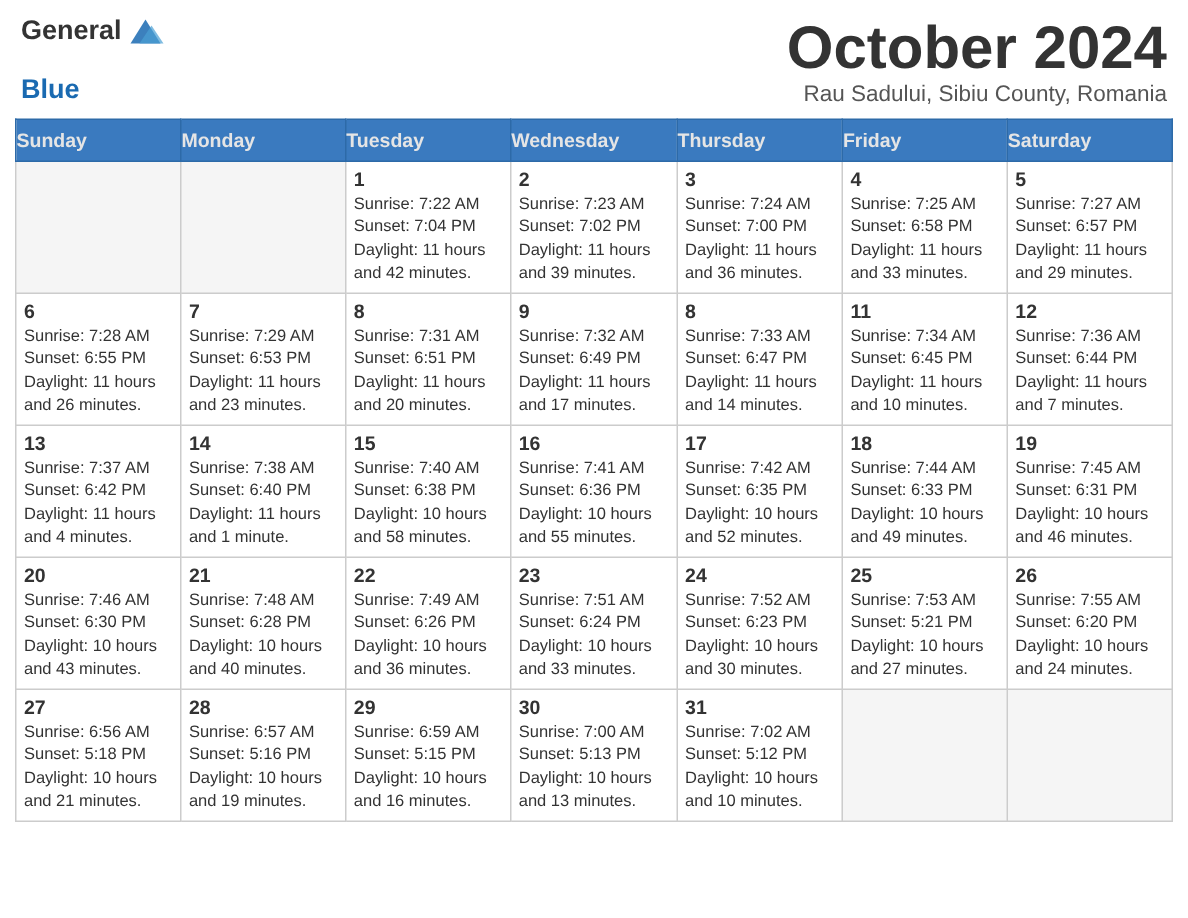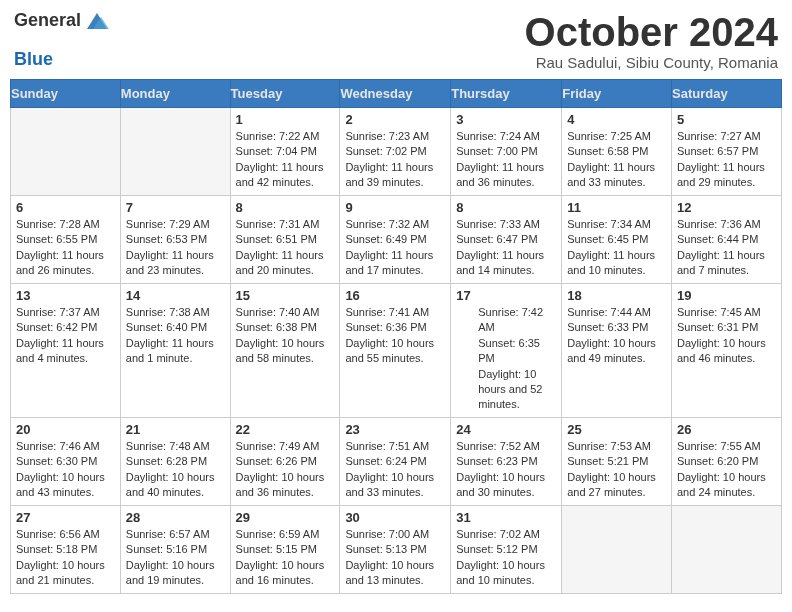--- a/index.html
+++ b/index.html
@@ -223,21 +223,21 @@
 Daylight: 10 hours and 58 minutes.</div>
         </td>
         <td>
           <span class="day-num">16</span>
           <div class="day-info" style="white-space: pre-wrap;">Sunrise: 7:41 AM
 Sunset: 6:36 PM
 Daylight: 10 hours and 55 minutes.</div>
         </td>
         <td>
           <span class="day-num">17</span>
-          <div class="day-info" style="white-space: pre-wrap; margin-left: 22px;">Sunrise: 7:42 AM
+          <div class="day-info" style="white-space: pre-wrap;">Sunrise: 7:42 AM
 Sunset: 6:35 PM
 Daylight: 10 hours and 52 minutes.</div>
         </td>
         <td>
           <span class="day-num">18</span>
           <div class="day-info" style="white-space: pre-wrap;">Sunrise: 7:44 AM
 Sunset: 6:33 PM
 Daylight: 10 hours and 49 minutes.</div>
         </td>
         <td>

